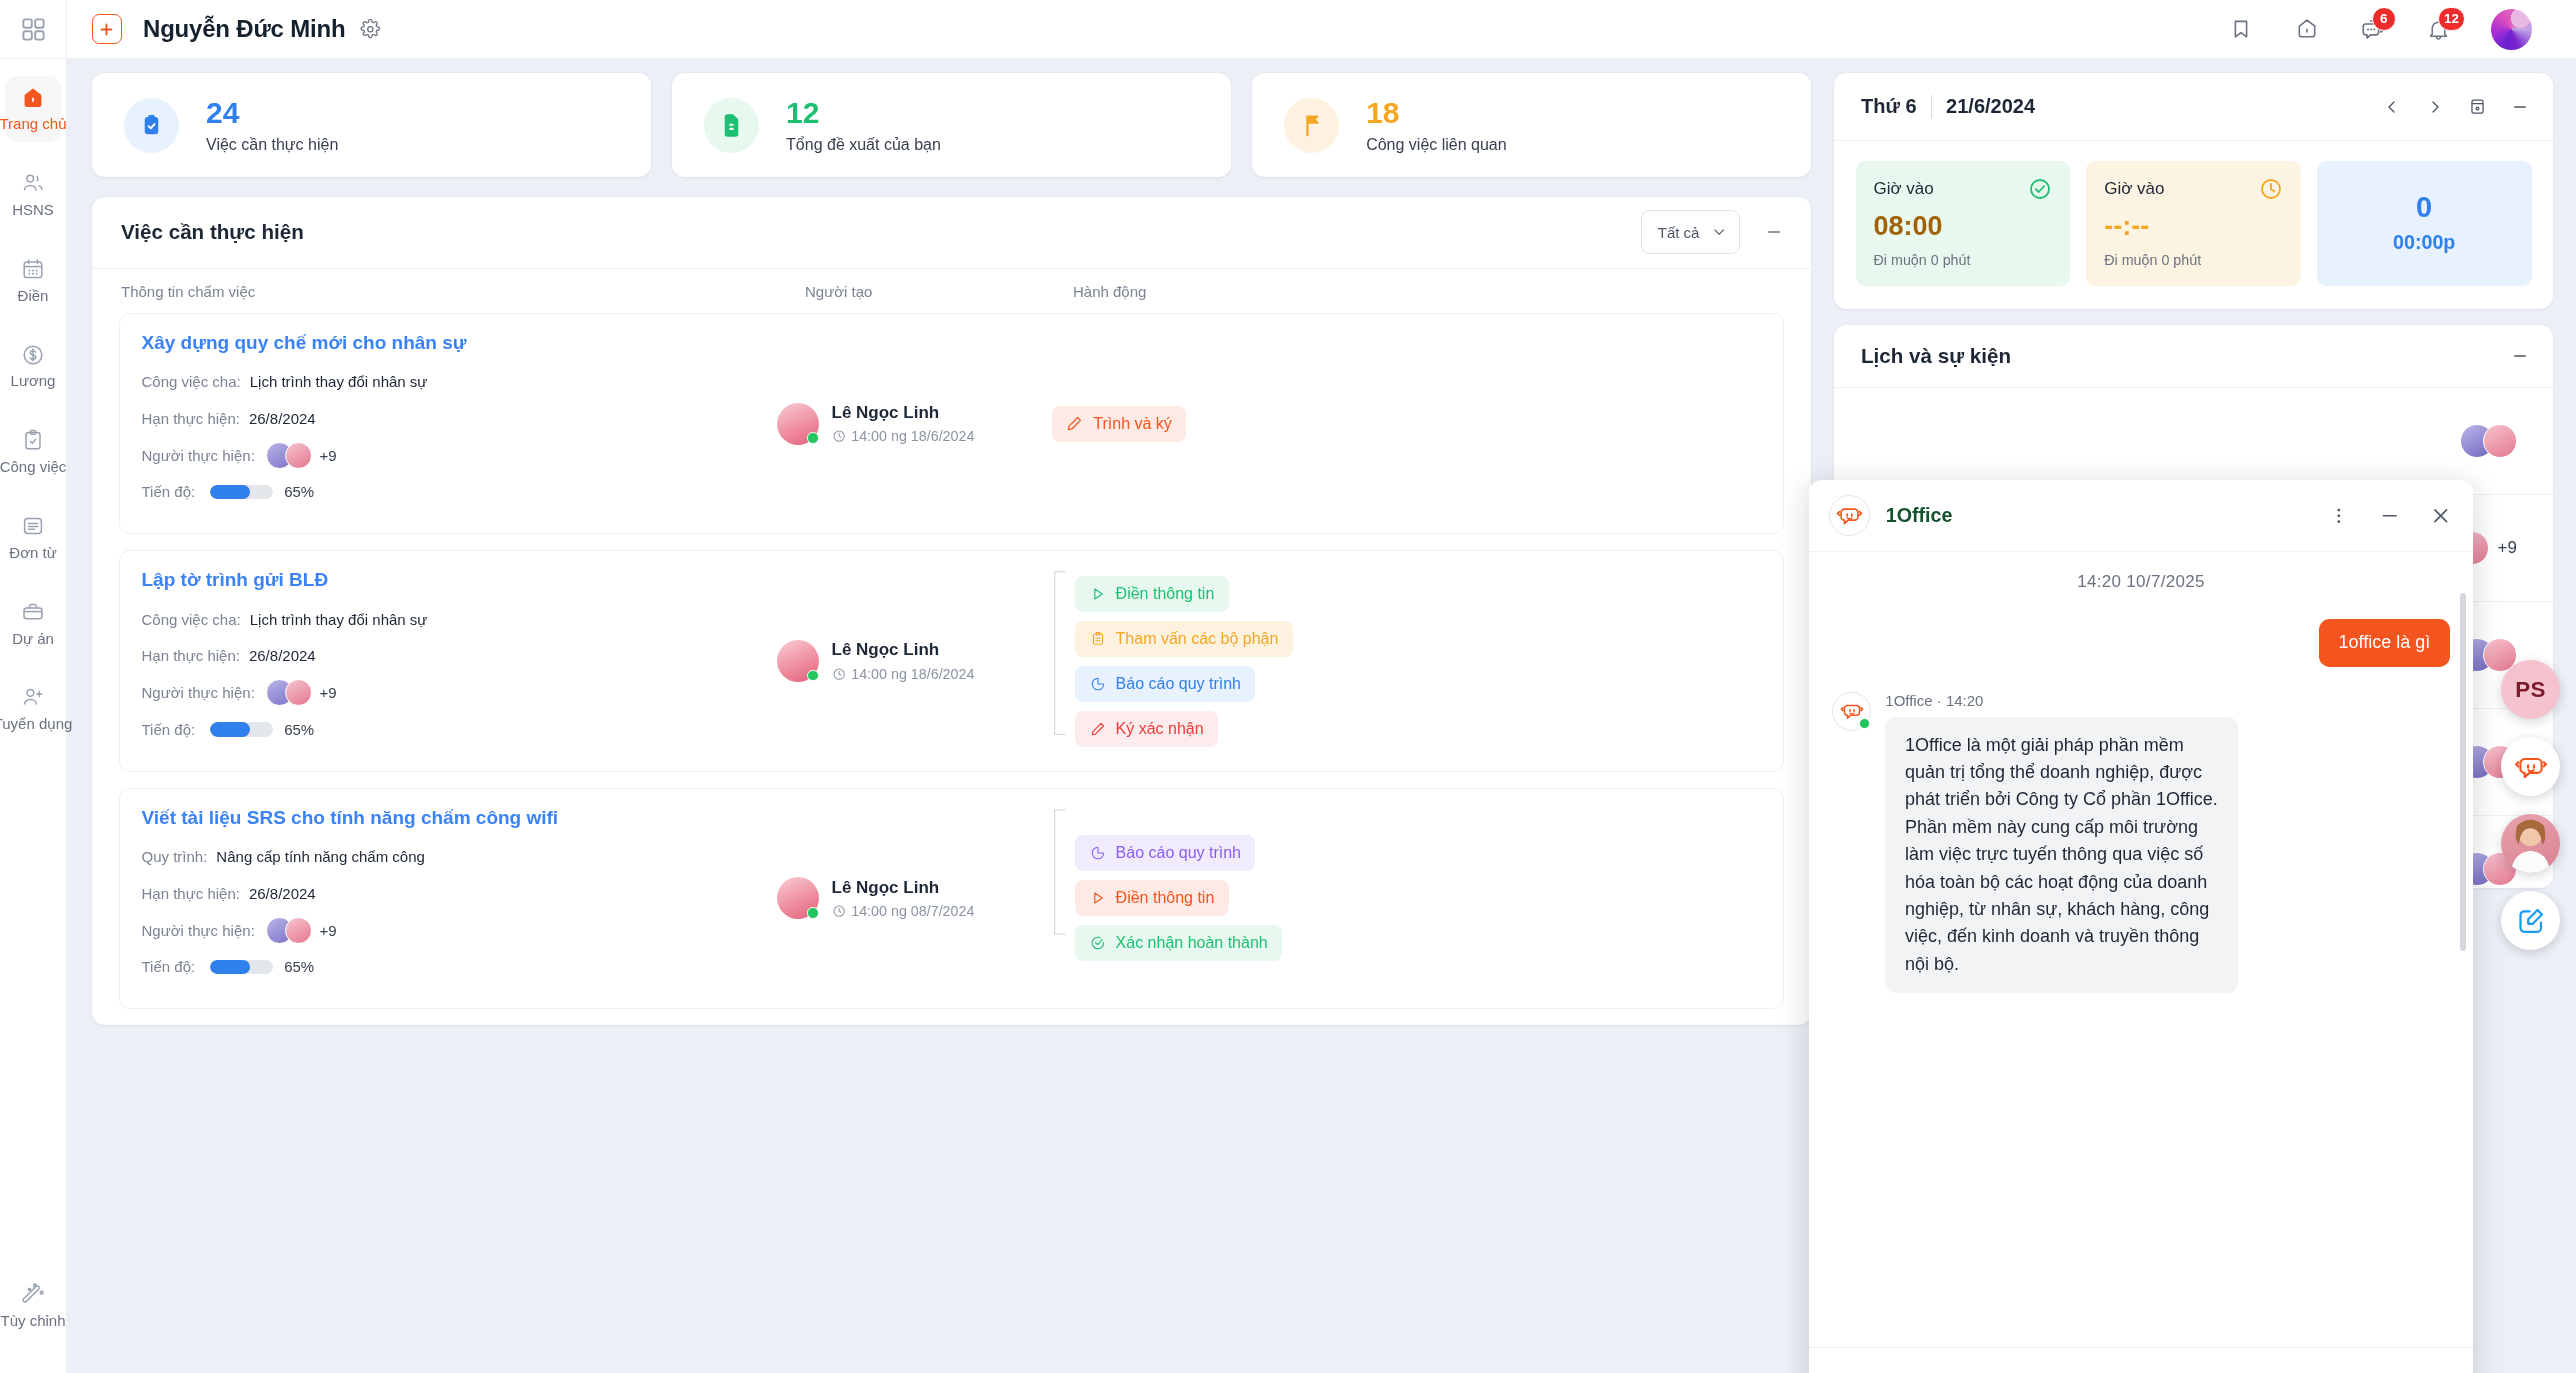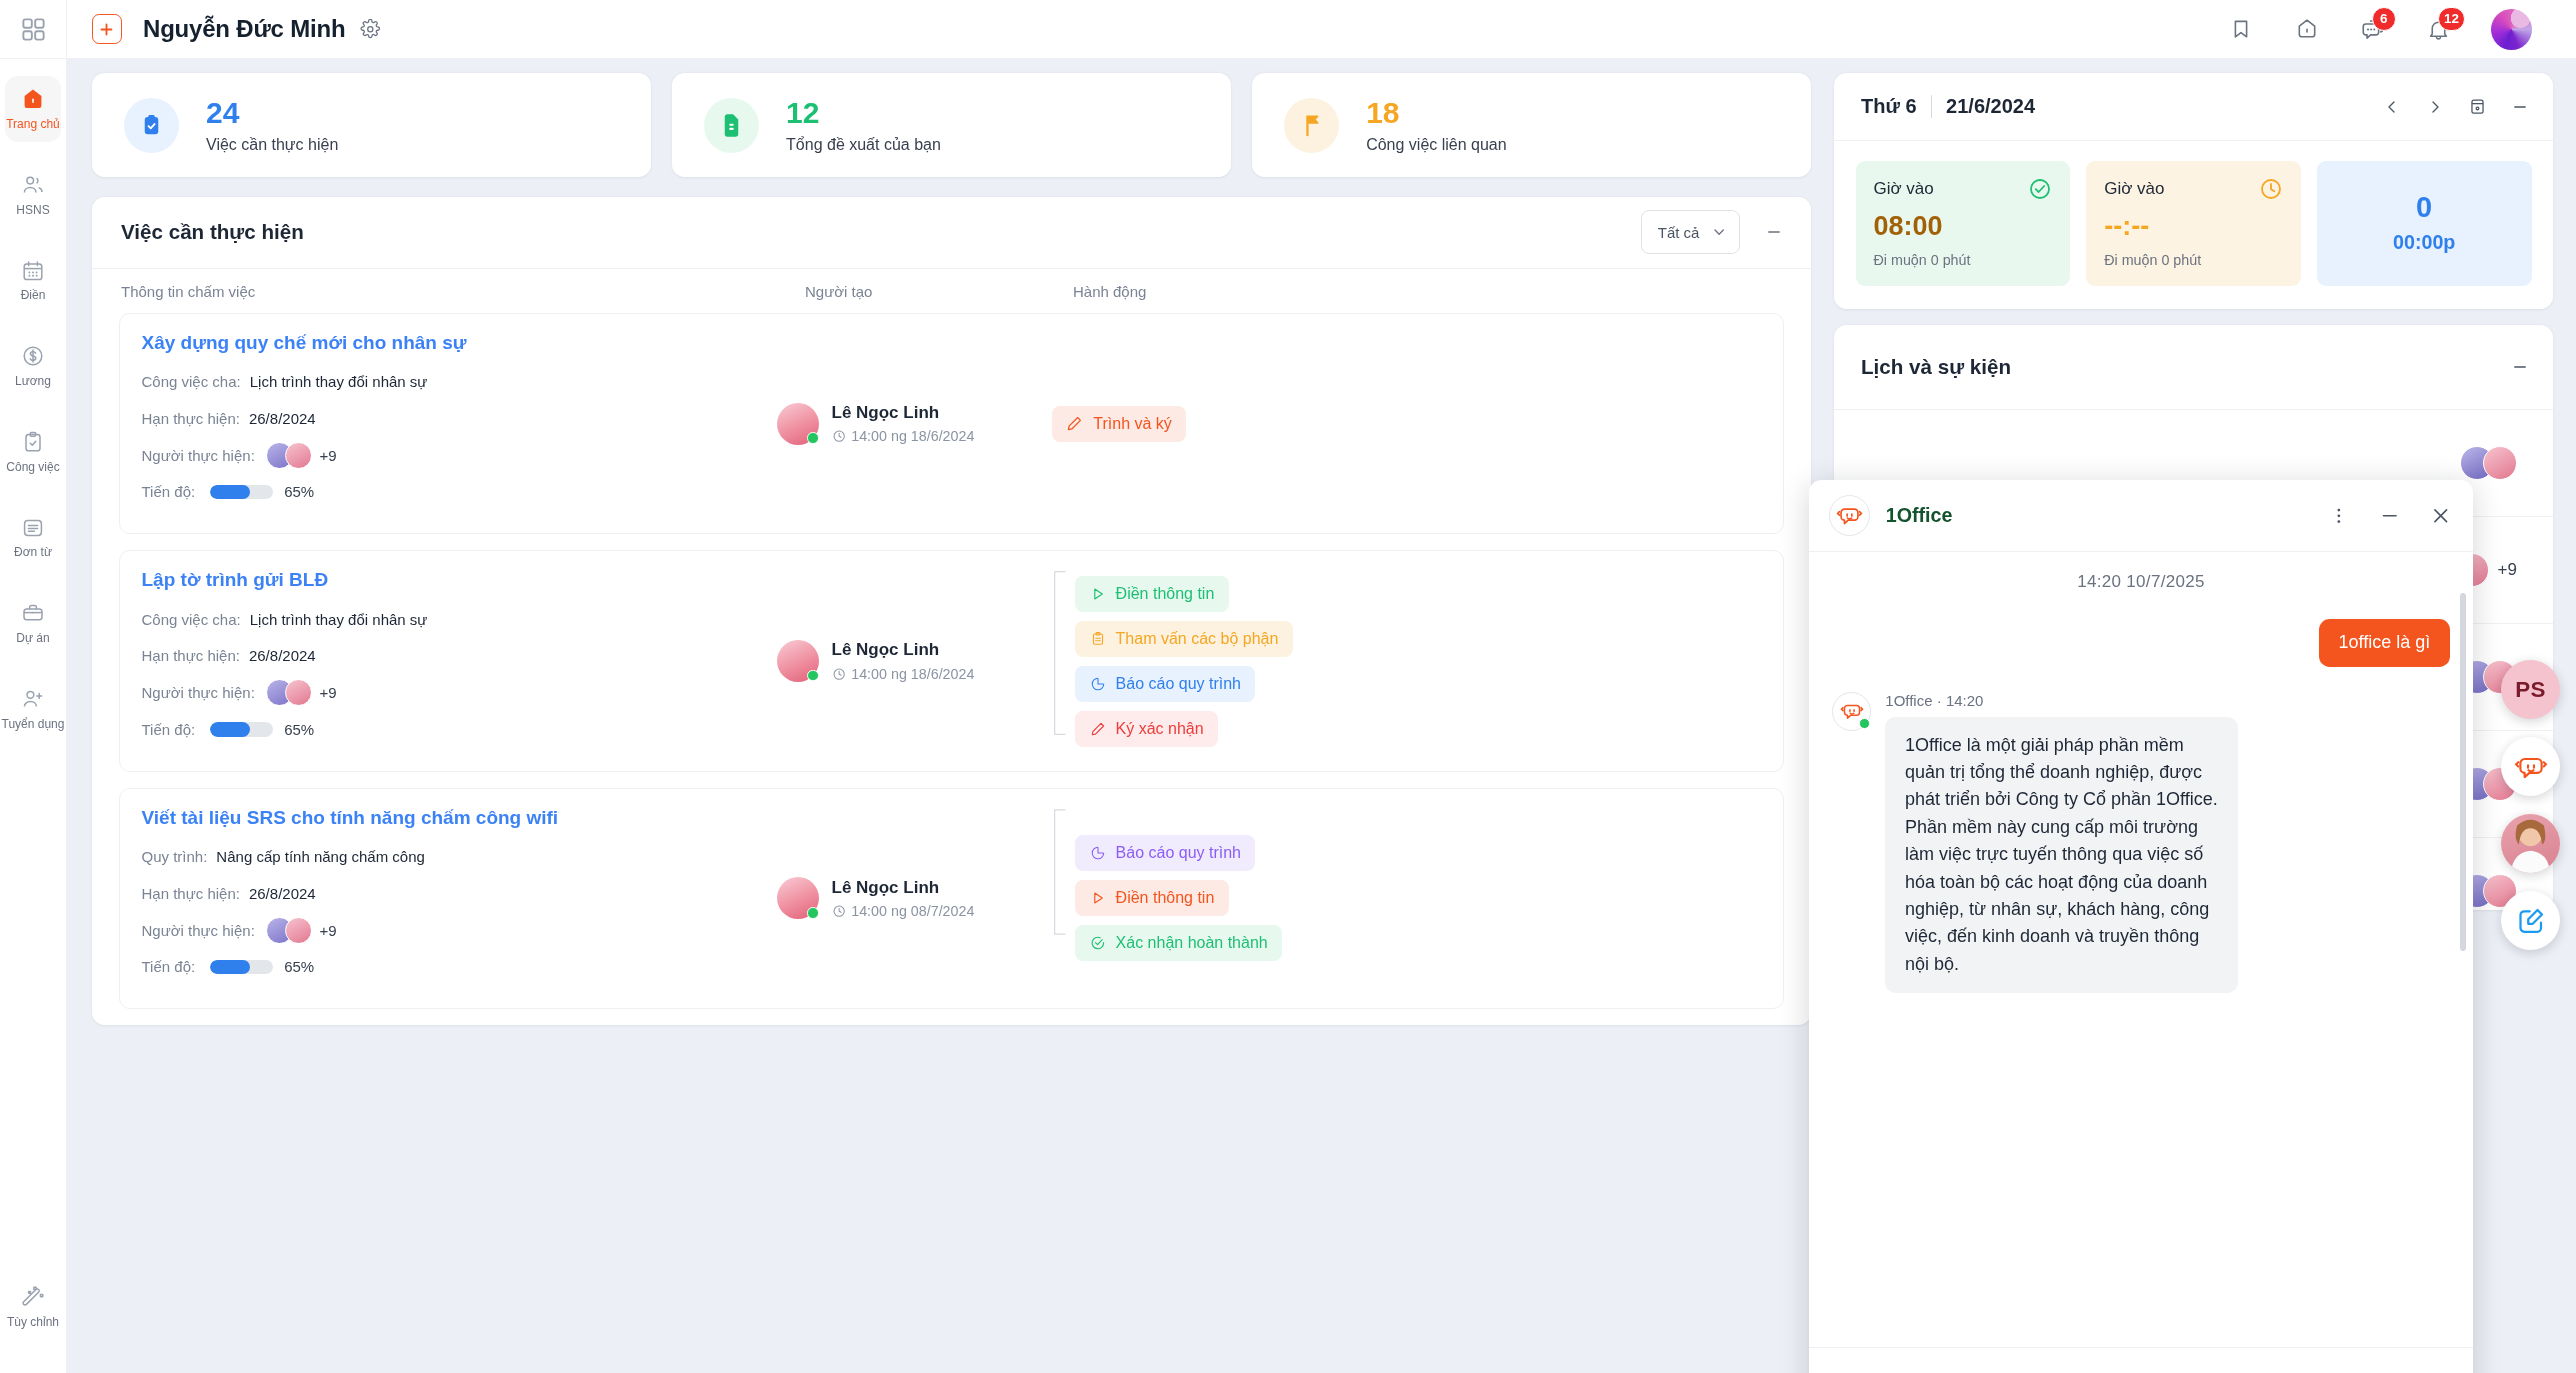--- a/index.html
+++ b/index.html
@@ -20,21 +20,21 @@
   }
   .rail-top { height:59px; width:100%; display:flex; align-items:center; justify-content:center;
               border-bottom:0.9px solid #eef0f4; }
   .grid-icon { width:27px;height:27px; display:block; }
   .rail-items { padding-top:17px; width:100%; display:flex; flex-direction:column; align-items:center; }
   .rail-item {
     width:56px; min-height:66px; border-radius:12.5px; display:flex; flex-direction:column;
     align-items:center; justify-content:center; gap:6.3px; margin-bottom:19.7px; cursor:pointer;
   }
   .rail-item .ricon { width:25px;height:25px;display:flex;align-items:center;justify-content:center; }
-  .rail-item .rlabel { font-size:12px; color:#6b7280; line-height:1.1; text-align:center; white-space:nowrap;}
+  .rail-item .rlabel { font-size:15px; color:#6b7280; line-height:1.1; text-align:center; white-space:nowrap;}
   .rail-item.active { background:#f6f6f7; }
   .rail-item.active .rlabel { color:#f4541d; font-weight:500; }
   .rail-spacer { flex:1 1 auto; }
   .rail-bottom { padding-bottom:25px; }
 
   
   .mainwrap { flex:1 1 auto; display:flex; flex-direction:column; min-width:0; }
 
   
   .topbar {
@@ -137,21 +137,21 @@
   .att-top { display:flex; align-items:center;}
   .att-lbl { font-size:17px; color:#202a38;}
   .att-ico { margin-left:auto; width:24px;height:24px;}
   .att-big { font-size:27px; font-weight:700; margin-top:9.8px;}
   .att-sub { font-size:14.3px; color:#6b7280; margin-top:10.7px;}
   .att-c { justify-content:center; display:flex; flex-direction:column; align-items:center; color:#2f80ed;}
   .att-c .n1 { font-size:29px; font-weight:700;}
   .att-c .n2 { font-size:19.7px; font-weight:600; margin-top:7.2px;}
 
   .rpanel2 { margin-top:16px; }
-  .rhead2 { height:84px; display:flex; align-items:center; padding:0 23px 0 27px;}
+  .rhead2 { height:62px; display:flex; align-items:center; padding:0 23px 0 27px;}
   .rtitle2 { font-size:20.6px; font-weight:600; color:#1d2736;}
   .cal-body { height:501px; }
   .cal-rowline { border-top:0.9px solid #eef0f3; height:107px; display:flex; align-items:center; justify-content:flex-end; padding-right:36px;}
   .mini-stack { display:flex; align-items:center;}
   .mini-stack .av { width:34px;height:34px;border-radius:50%;border:1.8px solid #fff;margin-left:-10.7px;}
   .mini-stack .av:first-child{margin-left:0;}
   .mini-plus { font-size:17px; color:#38414f; margin-left:9px; font-weight:500;}
 
   
   .chatwin {

